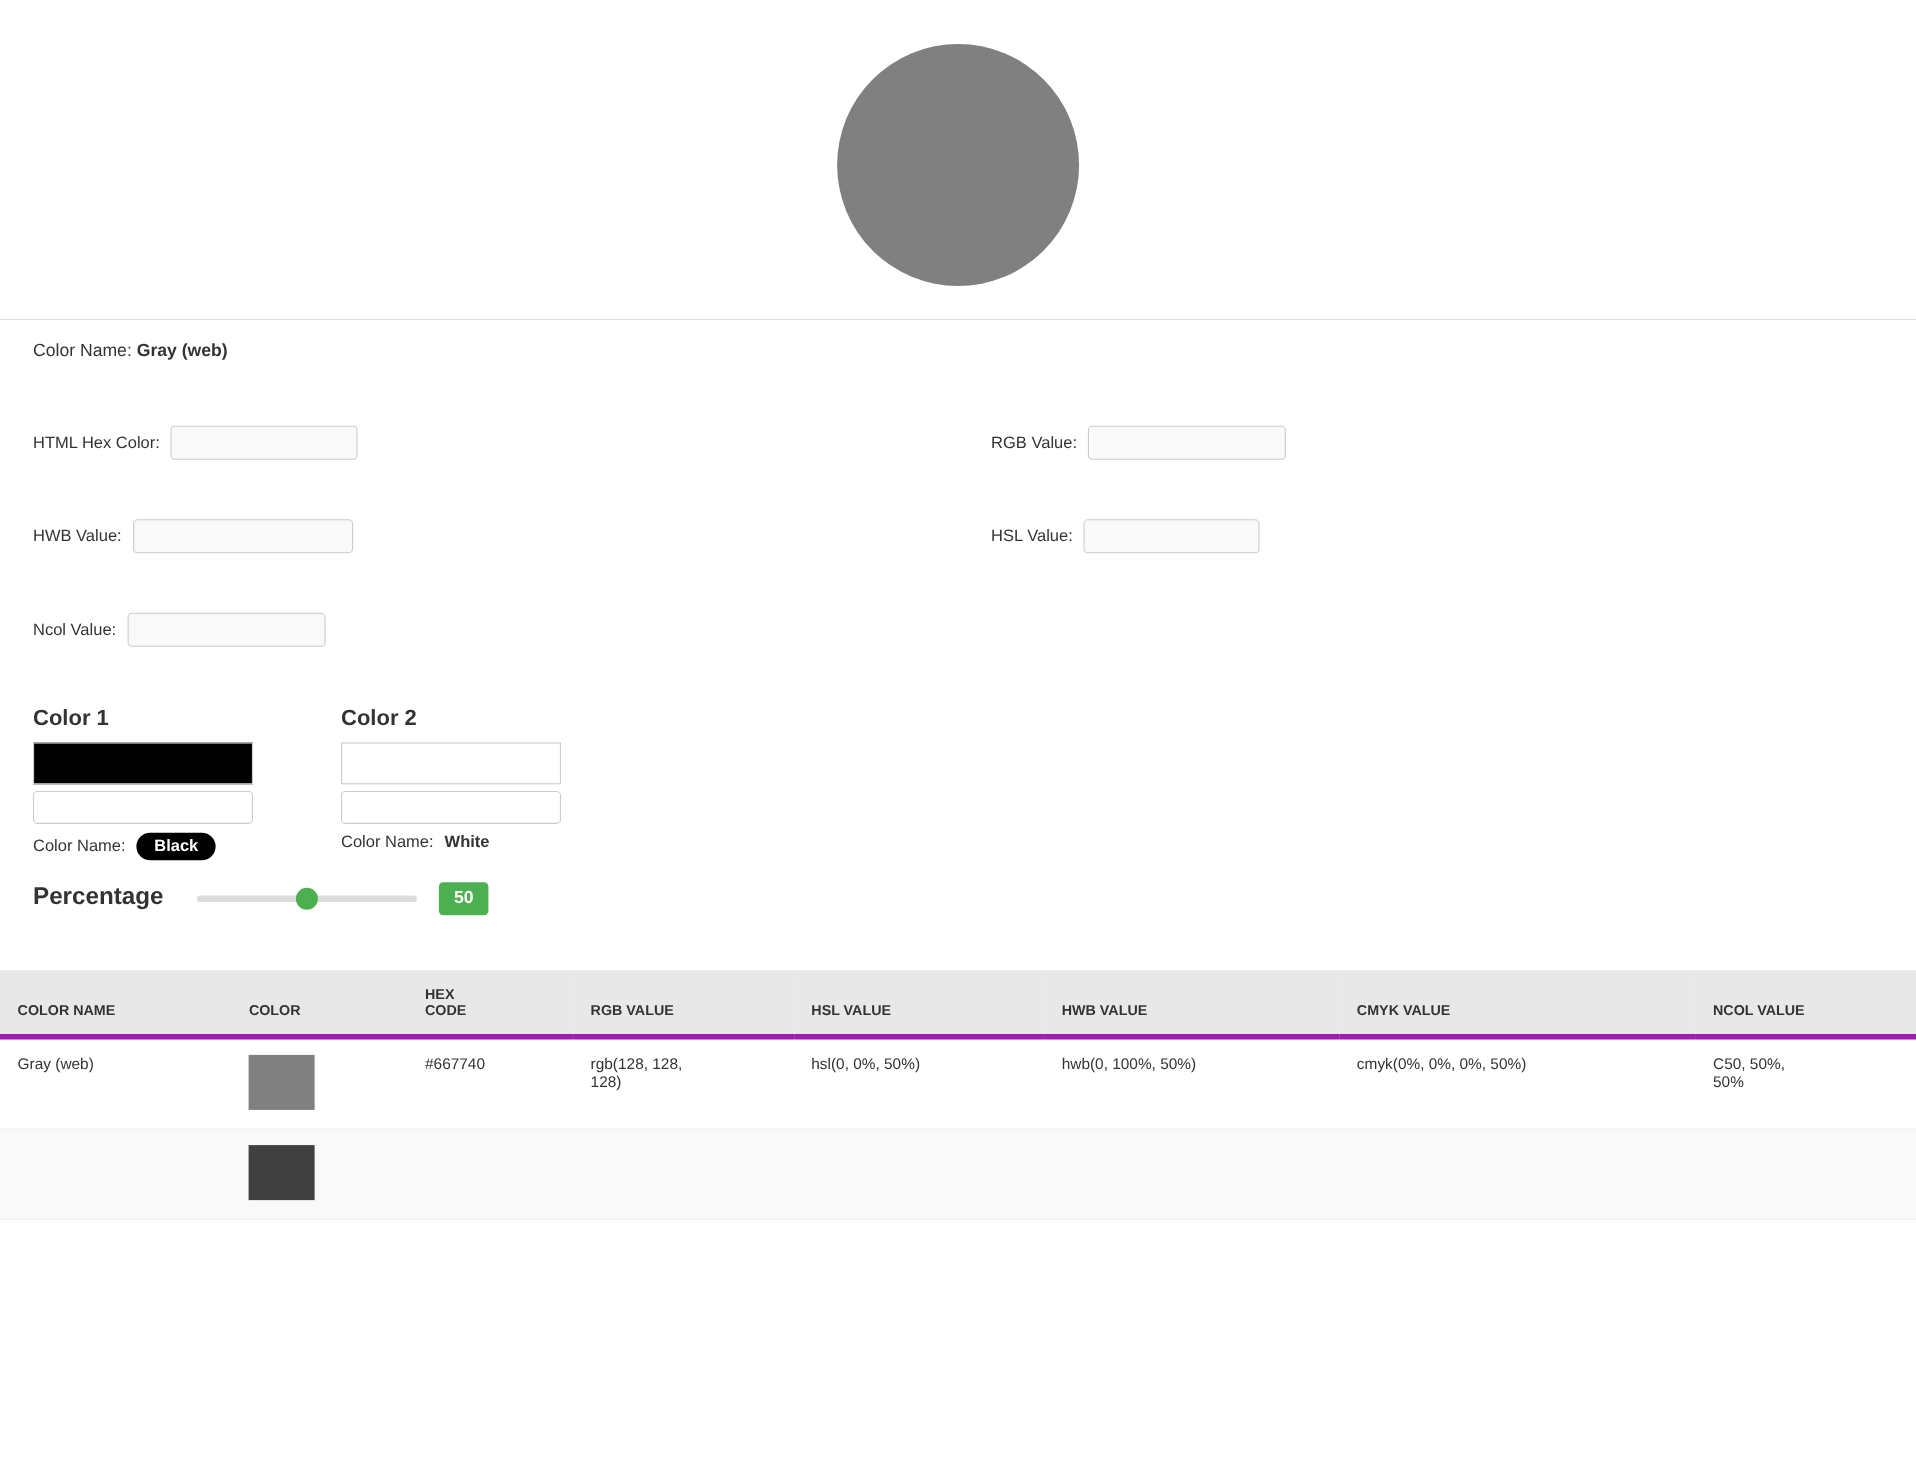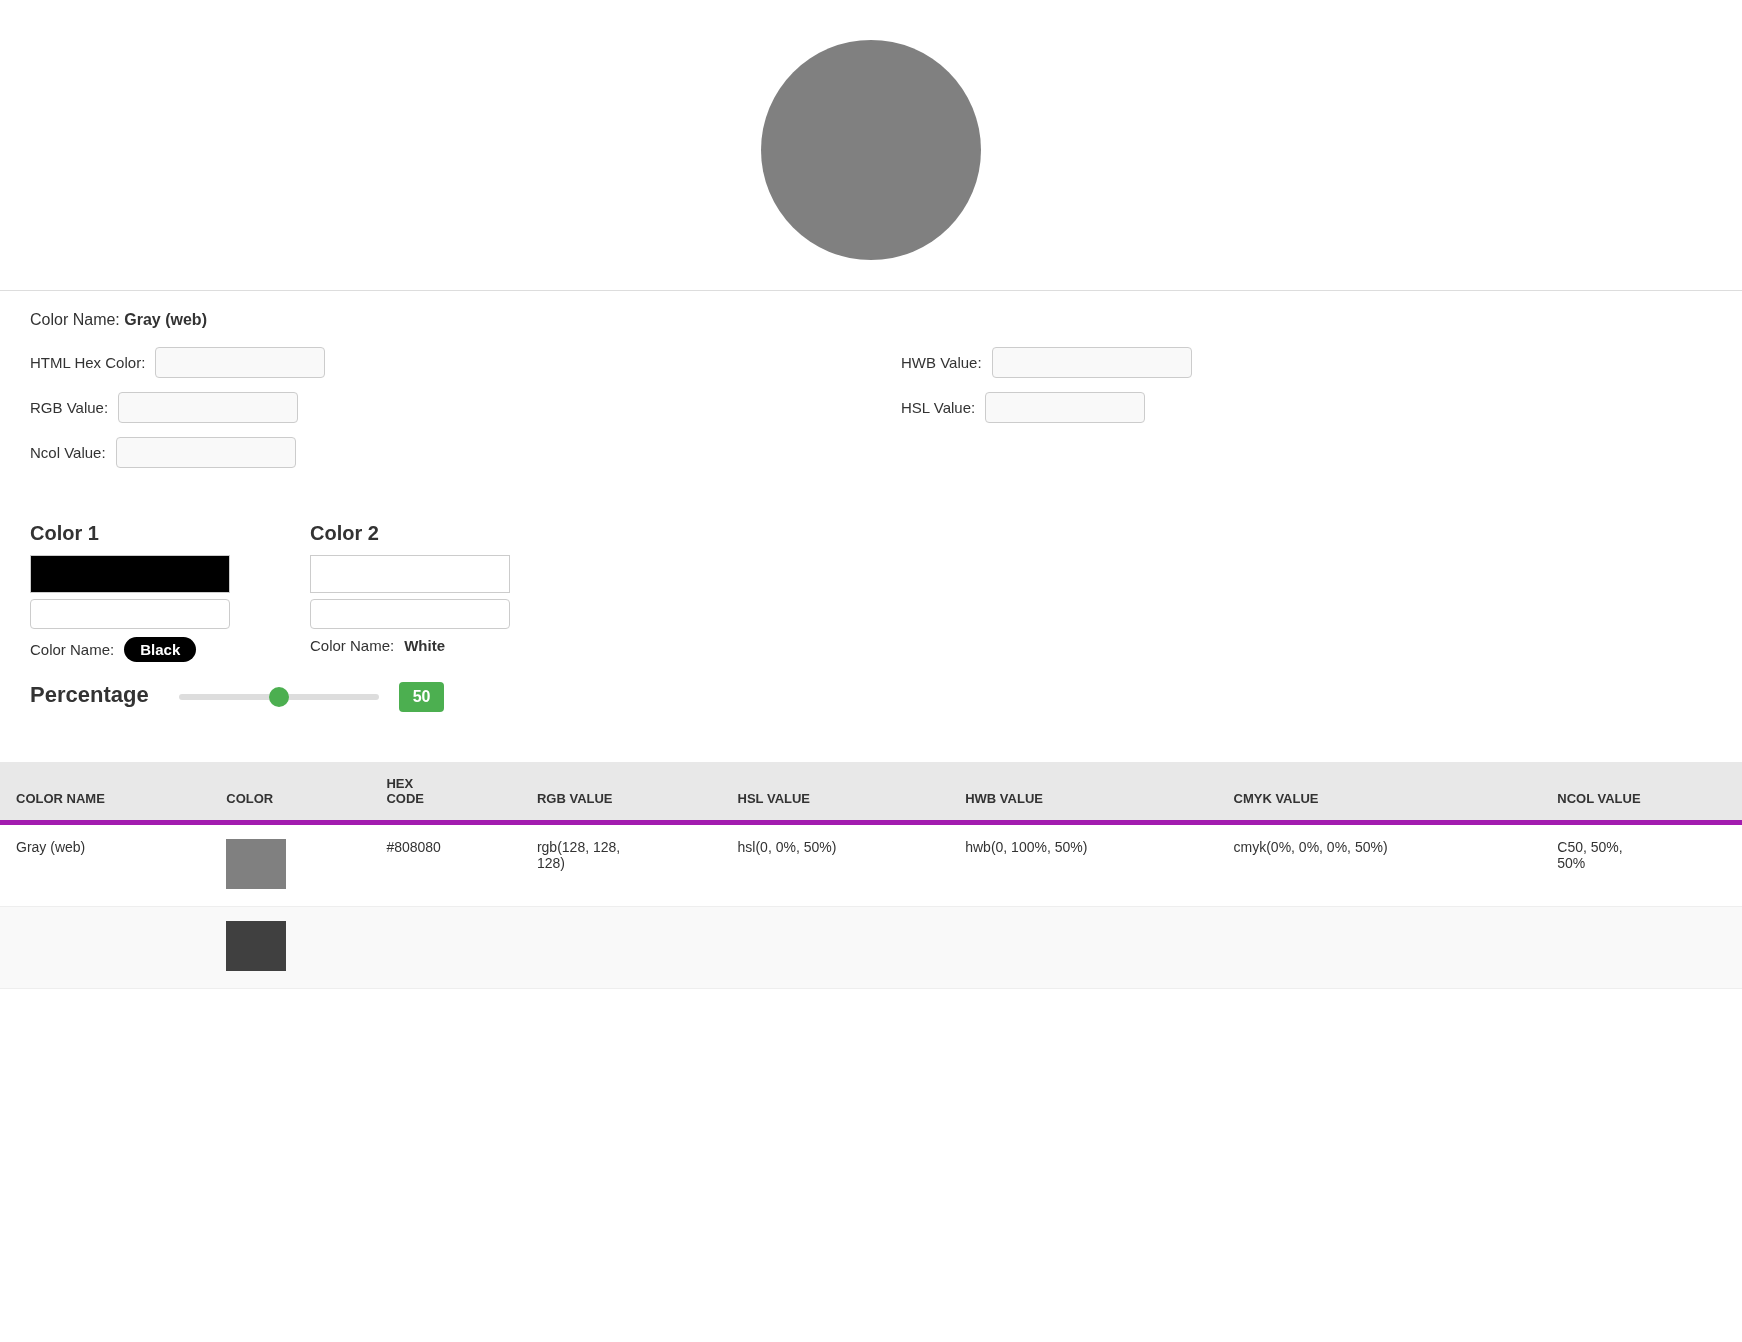--- a/index.html
+++ b/index.html
@@ -38,20 +38,21 @@
     .color-values-grid {
       display: grid;
       grid-template-columns: 1fr 1fr;
       gap: 14px 60px;
       margin-bottom: 24px;
     }
     .color-value-row {
       display: flex;
       align-items: center;
       gap: 10px;
+      margin-top: 40px;
     }
     .color-value-row label {
       white-space: nowrap;
       color: #333;
       font-size: 15px;
     }
     .color-value-row input[type="text"] {
       border: 1px solid #ccc;
       border-radius: 4px;
       padding: 6px 10px;
@@ -208,27 +209,27 @@
     <span class="value"> Gray (web)</span>
   </div>
 
   <div class="color-values-grid">
 
     <div class="color-value-row">
       <label>HTML Hex Color:</label>
       <input type="text" style="width: 170px;">
     </div>
     <div class="color-value-row">
+      <label>RGB Value:</label>
+      <input type="text" style="width: 180px;">
+    </div>
+
+    <div class="color-value-row">
       <label>HWB Value:</label>
       <input type="text" style="width: 200px;">
-    </div>
-
-    <div class="color-value-row">
-      <label>RGB Value:</label>
-      <input type="text" style="width: 180px;">
     </div>
 
     <div class="color-value-row">
       <label>HSL Value:</label>
       <input type="text" style="width: 160px;">
     </div>
     <div class="color-value-row">
       <label>Ncol Value:</label>
       <input type="text" style="width: 180px;">
     </div>
@@ -282,21 +283,21 @@
       <th>CMYK VALUE</th>
       <th>NCOL VALUE</th>
     </tr>
   </thead>
   <tbody>
     <tr>
       <td>Gray (web)</td>
       <td>
         <div class="table-color-swatch" style="background:#808080;"></div>
       </td>
-      <td>#808080</td>
+      <td>#667740</td>
       <td>rgb(128, 128,<br>128)</td>
       <td>hsl(0, 0%, 50%)</td>
       <td>hwb(0, 100%, 50%)</td>
       <td>cmyk(0%, 0%, 0%, 50%)</td>
       <td>C50, 50%,<br>50%</td>
     </tr>
     <tr>
       <td></td>
       <td>
         <div class="table-color-swatch-dark"></div>

